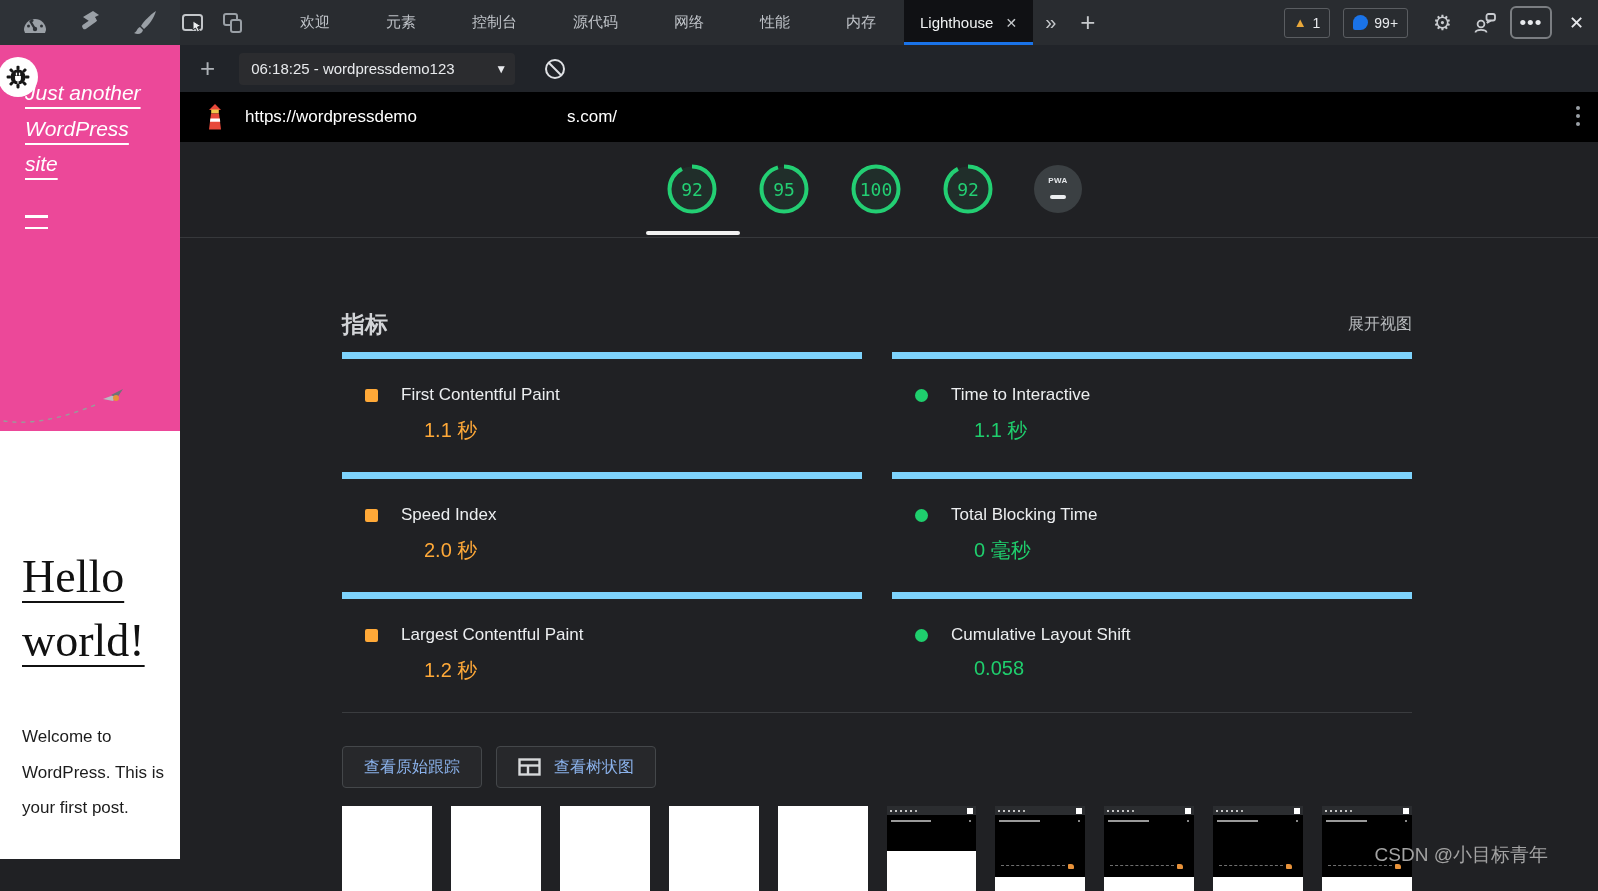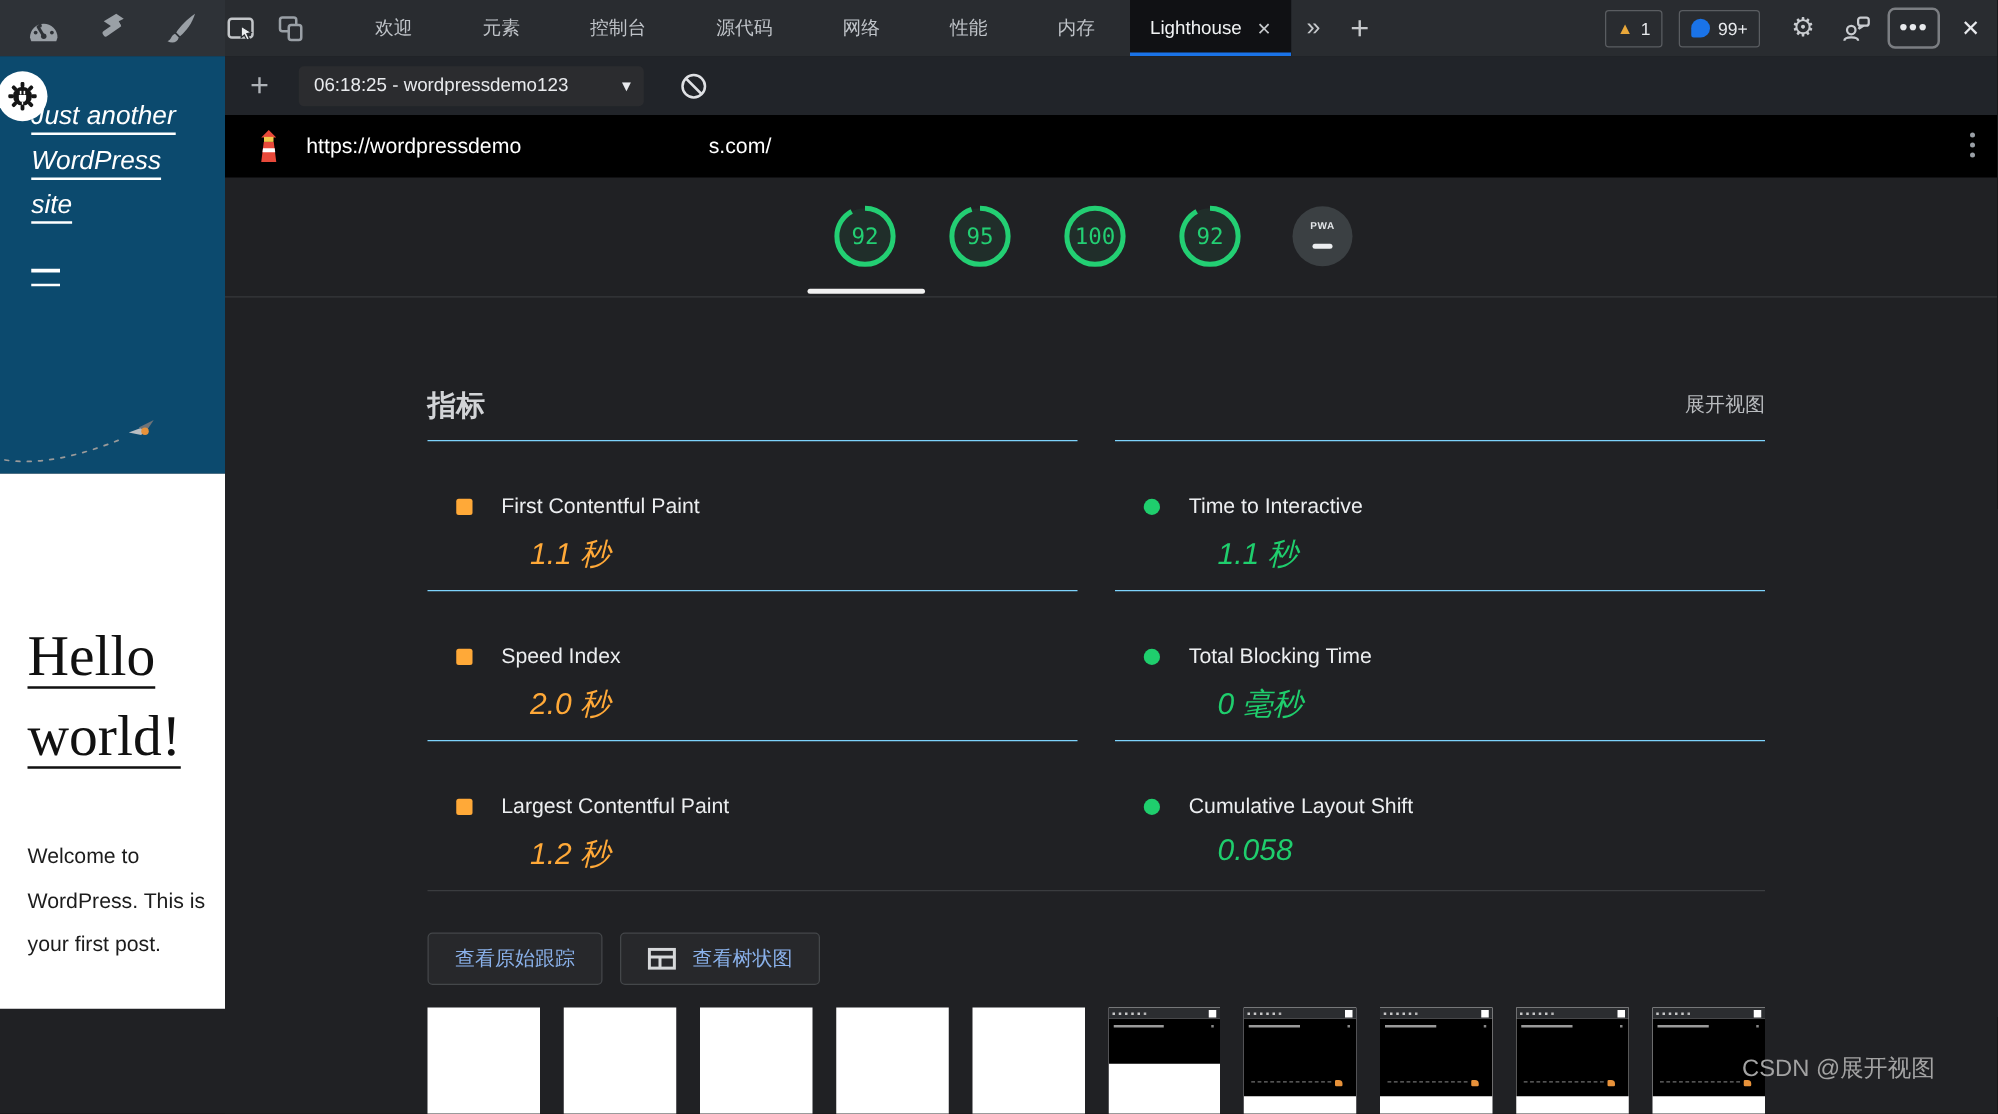--- a/index.html
+++ b/index.html
@@ -25,21 +25,21 @@
                border:1px solid #5a5d61; border-radius:3px; color:#e8eaed; font-size:14px; cursor:pointer; }
   .warn-tri { color:#e9a83a; font-size:13px; }
   .msg-bub { width:15px; height:15px; border-radius:50% 50% 50% 2px; background:#1a73e8; }
   .gear { color:#c9ccd0; font-size:21px; cursor:pointer; }
   .more-box { width:42px; height:33px; border:2px solid #7b7e82; border-radius:6px; display:flex;
               align-items:center; justify-content:center; color:#e8eaed; font-size:19px; letter-spacing:1px; cursor:pointer; }
   .x-close { color:#e8eaed; font-size:18px; cursor:pointer; padding:0 4px; }
 
   
   .site { position:absolute; left:0; top:45px; width:180px; height:846px; }
-  .site-dark { position:relative; height:334px; background:#0c4a6e; overflow:hidden; }
+  .site-dark { position:relative; height:386px; background:#ec4899; overflow:hidden; }
   .gear-circle { position:absolute; left:-2px; top:12px; width:40px; height:40px; border-radius:50%;
                  background:#fff; display:flex; align-items:center; justify-content:center; }
   .tagline { position:absolute; left:25px; top:30px; width:135px; color:#fff; font-style:italic;
              font-size:21px; line-height:35.5px; text-decoration:underline;
              text-decoration-thickness:1.5px; text-underline-offset:7px; cursor:pointer; }
   .burger { position:absolute; left:25px; top:170px; width:23px; cursor:pointer; }
   .burger i { display:block; height:2.5px; background:#fff; margin-bottom:9px; }
   .bird-wrap { position:absolute; left:0; bottom:2px; }
   .site-white { position:relative; height:428px; background:#fff; padding:114px 0 0 22px; }
   .post-title { width:128px; font-family:"Liberation Serif", serif; font-weight:400; color:#111;
@@ -79,27 +79,27 @@
   .gauge-underline { position:absolute; left:466px; top:89px; width:94px; height:4px; border-radius:2px; background:#f1f1f1; }
   .summary-divider { position:absolute; left:0; top:95px; width:100%; height:1px; background:#36383b; }
 
   
   .report-content { position:absolute; left:162px; top:193px; width:1070px; }
   .metrics-header { margin-top:72px; height:28px; display:flex; justify-content:space-between; align-items:center; }
   .metrics-title { color:#d2d4d7; font-size:23px; font-weight:bold; }
   .expand-link { color:#b9bcbf; font-size:16px; cursor:pointer; }
   .metrics-grid { margin-top:14px; display:grid; grid-template-columns:520px 520px; column-gap:30px;
                   border-bottom:1px solid #3a3c3f; }
-  .m-cell { height:120px; border-top:1px solid #7dd3fc; padding:42px 0 0 23px; }
+  .m-cell { height:120px; border-top:7px solid #7dd3fc; padding:26px 0 0 23px; }
   .m-label { display:flex; align-items:center; gap:23px; }
   .m-icon { width:13px; height:13px; flex:0 0 13px; }
   .m-average .m-icon { background:#ffa938; border-radius:2px; }
   .m-good .m-icon { background:#1fce6d; border-radius:50%; }
   .m-name { color:#eceef0; font-size:17px; }
-  .m-value { margin:12px 0 0 59px; font-size:24px;font-style:italic; }
+  .m-value { margin:12px 0 0 59px; font-size:20px; }
   .m-average .m-value { color:#ffa938; }
   .m-good .m-value { color:#1fce6d; }
 
   
   .actions { margin-top:33px; display:flex; gap:14px; }
   .action-btn { height:42px; padding:0 21px; background:#27282b; border:1px solid #44474a; border-radius:4px;
                 display:flex; align-items:center; gap:13px; color:#8ab1ea; font-size:16px; cursor:pointer; }
 
   
   .filmstrip { margin-top:18px; display:flex; gap:19px; }
@@ -457,14 +457,14 @@
               <span class="mini-line"></span>
               <span class="mini-dot"></span>
               <span class="mini-trail"></span>
               <span class="mini-bird"></span>
             </div>
           </div>
       </div>
     </div>
   </div>
 
-  <div class="watermark">CSDN @展开视图</div>
+  <div class="watermark">CSDN @小目标青年</div>
 </div>
 
 </body></html>

